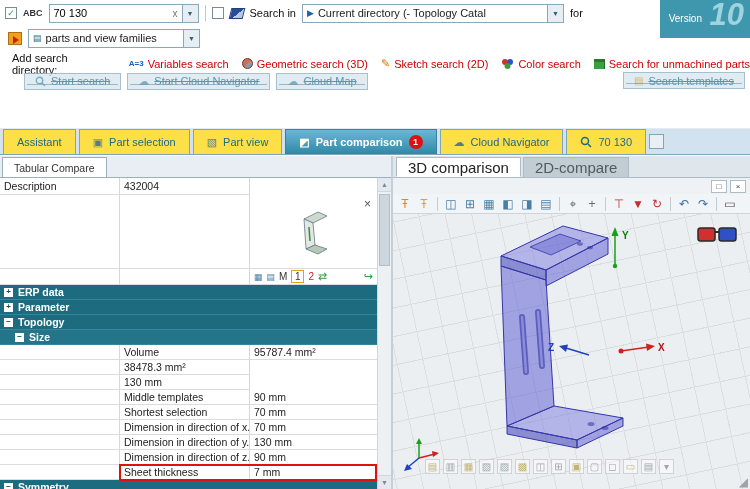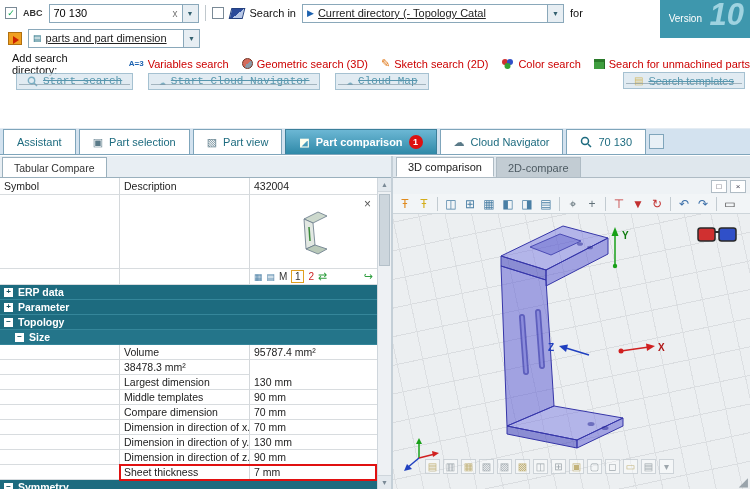--- a/index.html
+++ b/index.html
@@ -17,53 +17,53 @@
   .search-combo input { border:none; outline:none; flex:1; min-width:0; height:100%; padding:0 4px; font:inherit; }
   .clear-x { color:#777; padding:0 4px; font-size:10px; cursor:default; }
   .dd-btn { width:16px; height:100%; border-left:1px solid #8aa8ba; background:#e7eef3; display:flex;
             align-items:center; justify-content:center; font-size:7px; color:#33606f; }
   .vsep { width:1px; height:16px; background:#c0c8cd; }
   .eraser { width:14px; height:11px; transform:skewX(-14deg); border:1px solid #23407e;
             background:linear-gradient(135deg,#2a4a9a 0 55%,#b8c8e8 55% 100%); }
   .lbl { color:#111; white-space:nowrap; }
   .dir-combo { width:262px; gap:4px; padding-left:4px; }
   .play-glyph { color:#1c62b0; font-size:9px; }
-  .combo-val { flex:1; white-space:nowrap; overflow:hidden;text-decoration:underline; }
+  .combo-val { flex:1; white-space:nowrap; overflow:hidden; }
   .version { position:absolute; top:0; right:0; width:90px; height:38px; background:#3e97ad; }
   .vlabel { position:absolute; right:48px; top:13px; font-size:10px; color:#fff; }
   .vnum { position:absolute; right:6px; top:-3px; font-size:31px; font-weight:bold; font-style:italic; color:#9fd3e0; }
 
   .row2 { position:absolute; top:28px; left:8px; height:20px; display:flex; align-items:center; gap:6px; }
   .cat-icon { width:14px; height:13px; background:#f0a020; border:1px solid #b07010; position:relative; }
   .cat-icon::after { content:""; position:absolute; right:-2px; top:3px; border:4px solid transparent; border-left:6px solid #cc2200; }
   .cat-combo { width:172px; gap:4px; padding-left:4px; }
   .mini-glyph { font-size:9px; color:#1d6b7f; }
 
   .row3 { position:absolute; top:56px; left:12px; height:15px; display:flex; align-items:center; gap:13px; }
   .add-label { color:#111; }
   .add-item { display:flex; align-items:center; gap:4px; color:#cc0000; white-space:nowrap; }
   .var-glyph { font-size:8px; font-weight:bold; color:#1c62b0; }
   .geo-icon { width:11px; height:11px; border-radius:50%; border:1px solid #703020;
               background:linear-gradient(135deg,#d46a5a 0 50%,#8a9aa8 50% 100%); }
   .sketch-glyph { color:#e07818; font-size:11px; }
   .unmach-icon { width:11px; height:10px; background:#3f9e3f; border-top:3px solid #2a7a2a; border-right:1px solid #256b25; }
 
-  .row4 { position:absolute; top:72px; left:16px; height:18px; display:flex; align-items:center; gap:15px;font-family:Liberation Mono, monospace; }
+  .row4 { position:absolute; top:72px; left:24px; height:18px; display:flex; align-items:center; gap:6px; }
   .action-btn { position:relative; height:17px; padding:0 10px; background:#dae7ef; border:1px solid #8fb2c6;
                 color:#2e7d9a; display:inline-flex; align-items:center; gap:5px; font-size:11px; opacity:.8; }
   .action-btn .btxt { text-decoration: line-through; }
   .action-btn::after { content:""; position:absolute; left:2px; right:2px; top:10px; border-top:1px solid rgba(100,125,140,.65); }
   .templates-btn { position:absolute; top:72px; right:5px; left:auto; }
   .cloud-glyph { color:#5a9ab5; font-size:11px; }
   .tmpl-glyph { color:#c9a93e; font-size:10px; }
 
   
   .tabbar { position:absolute; top:128px; left:0; right:0; height:27px; background:#d3e2ef;
             border-top:1px solid #e4ecf3; border-bottom:1px solid #7fa5bb; display:flex; align-items:flex-end; gap:3px; padding-left:3px; }
-  .tab { height:25px; display:flex; align-items:center; gap:6px; padding:0 13px; background:#ffffff;
+  .tab { height:25px; display:flex; align-items:center; gap:6px; padding:0 13px; background:#fde047;
          border:1px solid #7fa5bb; border-bottom:none; color:#1d6b7f; white-space:nowrap; }
   .tab.active { background:linear-gradient(#6cb7d4,#2f89a8); color:#fff; font-weight:bold; border-color:#3b7f9a; }
   .badge { width:14px; height:14px; border-radius:50%; background:#dd1111; color:#fff; font-size:9px;
            display:flex; align-items:center; justify-content:center; font-weight:bold; }
   .tab-glyph { font-size:11px; color:#5a7a88; }
   .tab.active .tab-glyph { color:#ffe; }
   .tab-stub { width:15px; height:15px; margin-bottom:5px; background:#e8f0f6; border:1px solid #7fa5bb; }
 
   
   .main { position:absolute; top:156px; left:0; right:0; bottom:0; display:flex; }
@@ -102,21 +102,21 @@
                     border:2px solid #e01010; pointer-events:none; }
   .scrollbar { position:absolute; top:22px; right:0; bottom:0; width:14px; background:#eef1f4; border-left:1px solid #cfd6dc; }
   .sb-btn { position:absolute; left:0; width:13px; height:14px; background:#e3e9ee; color:#7a8a96; font-size:7px;
             display:flex; align-items:center; justify-content:center; }
   .sb-up { top:0; border-bottom:1px solid #cfd6dc; }
   .sb-down { bottom:0; border-top:1px solid #cfd6dc; }
   .sb-thumb { position:absolute; top:16px; left:1px; width:11px; height:72px; background:#cdd6dd; border:1px solid #b4c0c9; }
 
   
   .rp-tabs { height:22px; display:flex; align-items:flex-end; gap:2px; padding-left:3px; background:#dfe7ed; border-bottom:1px solid #aebbc4; }
-  .rp-tab { height:20px; padding:0 11px; display:flex; align-items:center; font-size:11px; }
+  .rp-tab { height:20px; padding:0 11px; display:flex; align-items:center; font-size:15px; }
   .rp-tab.active { background:#fff; border:1px solid #aebbc4; border-bottom:1px solid #fff; color:#222; }
   .rp-tab.inactive { background:#c2ccd3; border:1px solid #aebbc4; border-bottom:none; color:#4e5b63; }
   .rp-ctrl { height:16px; background:#eef2f5; display:flex; justify-content:flex-end; align-items:center; gap:3px; padding:0 4px; }
   .win-btn { width:16px; height:13px; border:1px solid #b0bcc5; background:#fff; font-size:8px;
              display:flex; align-items:center; justify-content:center; color:#445; }
   .rp-toolbar { height:20px; background:#f2f5f7; border-bottom:1px solid #cdd5da; display:flex; align-items:center; gap:1px; padding:0 3px; }
   .tb-icon { width:18px; height:17px; display:flex; align-items:center; justify-content:center; font-size:12px; }
   .tb-sep { width:1px; height:14px; background:#c2cbd1; margin:0 3px; }
   .c-orange{color:#e08a1e} .c-yellow{color:#d4ad1a} .c-blue{color:#4a7fa5}
   .c-gray{color:#607078} .c-red{color:#c23030} .c-navy{color:#3a6ea8} .c-dark{color:#444}
@@ -161,21 +161,21 @@
   </div>
   <div class="version">
     <span class="vlabel">Version</span>
     <span class="vnum">10</span>
   </div>
 
   <div class="row2">
     <span class="cat-icon"></span>
     <div class="combo cat-combo">
       <span class="mini-glyph">▤</span>
-      <span class="combo-val">parts and part dimension</span>
+      <span class="combo-val">parts and view families</span>
       <span class="dd-btn">▼</span>
     </div>
   </div>
 
   <div class="row3">
     <span class="add-label">Add search directory:</span>
     <span class="add-item">
       <span class="var-glyph">A=3</span>
       <span>Variables search</span>
     </span>
@@ -256,21 +256,20 @@
 
   <div class="main">
 
     <div class="left-panel">
       <div class="lp-tabs">
         <span class="lp-tab">Tabular Compare</span>
       </div>
 
       <div class="table-wrap">
         <div class="trow head">
-          <span class="tcell">Symbol</span>
           <span class="tcell">Description</span>
           <span class="tcell">432004</span>
         </div>
 
         <div class="trow thumbrow">
           <span class="tcell"></span>
           <span class="tcell"></span>
           <span class="tcell thumbcell">
             <svg width="34" height="50" style="margin:0 auto">
               <polygon points="7,12 21,5 30,9 16,16" fill="#cdd9cd" stroke="#667788" stroke-width="0.8"></polygon>
@@ -320,31 +319,30 @@
           <span class="tcell"></span>
           <span class="tcell">Volume</span>
           <span class="tcell">95787.4 mm²</span>
         </div>
         <div class="trow drow">
           <span class="tcell"></span>
           <span class="tcell">38478.3 mm²</span>
         </div>
         <div class="trow drow">
           <span class="tcell"></span>
-          <span class="tcell">Largest dimension</span>
           <span class="tcell">130 mm</span>
         </div>
         <div class="trow drow">
           <span class="tcell"></span>
           <span class="tcell">Middle templates</span>
           <span class="tcell">90 mm</span>
         </div>
         <div class="trow drow">
           <span class="tcell"></span>
-          <span class="tcell">Compare dimension</span>
+          <span class="tcell">Shortest selection</span>
           <span class="tcell">70 mm</span>
         </div>
         <div class="trow drow">
           <span class="tcell"></span>
           <span class="tcell">Dimension in direction of x...</span>
           <span class="tcell">70 mm</span>
         </div>
         <div class="trow drow">
           <span class="tcell"></span>
           <span class="tcell">Dimension in direction of y...</span>

